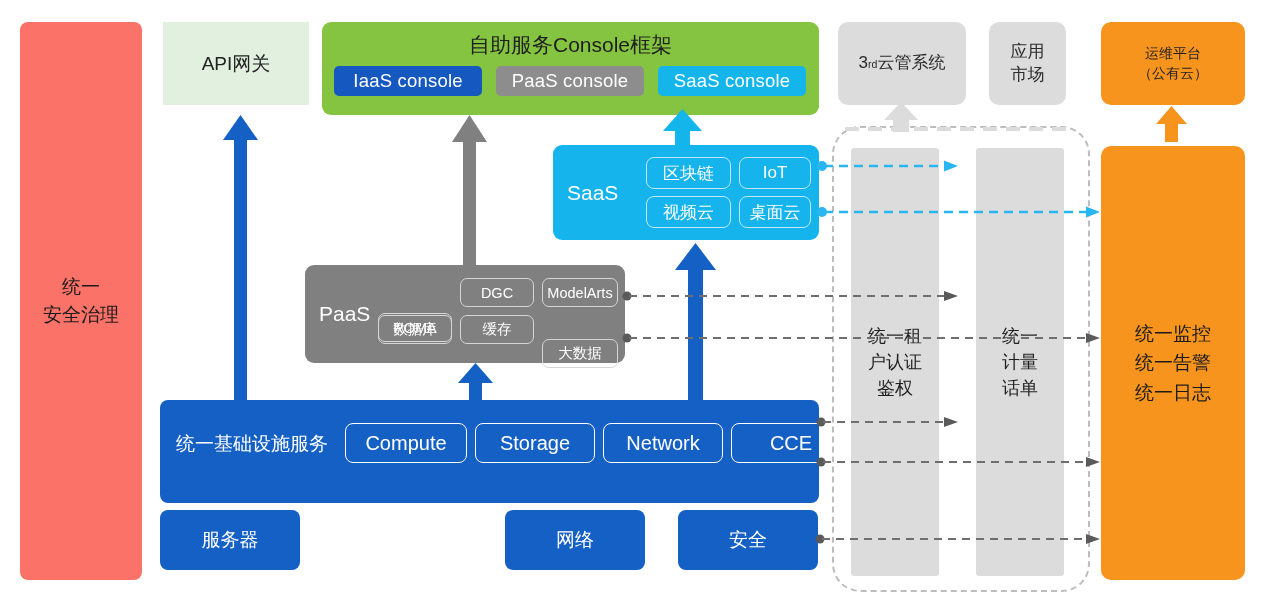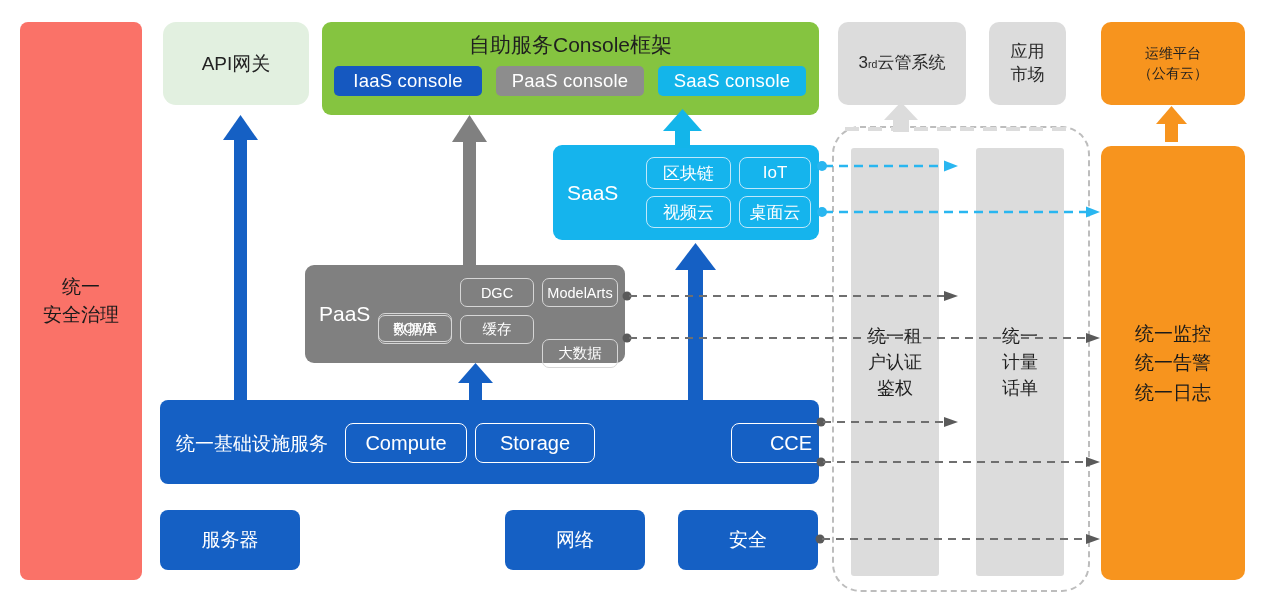--- a/index.html
+++ b/index.html
@@ -14,21 +14,21 @@
   
   .security-col{
     left:20px;top:22px;width:122px;height:558px;
     background:#fa7268;border-radius:8px;
     font-size:19px;line-height:1.45;color:#1a1a1a;
   }
 
   
   .api-gw{
     left:163px;top:22px;width:146px;height:83px;
-    background:#e2f0e0;border-radius:13px;font-size:19px;color:#222;
+    background:#e2f0e0;border-radius:1px;font-size:19px;color:#222;
   }
 
   
   .console-frame{
     left:322px;top:22px;width:497px;height:93px;
     background:#85c440;border-radius:9px;display:block;
   }
   .console-title{
     position:absolute;left:0;top:9px;width:100%;text-align:center;
     font-size:21px;color:#1f1f1f;
@@ -86,21 +86,21 @@
   }
   .p-roma{left:73px;top:13px;width:72px;margin-top:35px;}
   .p-dgc{left:155px;top:13px;width:72px;}
   .p-ma{left:237px;top:13px;width:74px;}
   .p-db{left:73px;top:50px;width:72px;}
   .p-cache{left:155px;top:50px;width:72px;}
   .p-bigdata{left:237px;top:50px;width:74px;margin-top:24px;}
 
   
   .infra-bar{
-    left:160px;top:400px;width:659px;height:84px;
+    left:160px;top:400px;width:659px;height:103px;
     background:#1560c4;border-radius:8px;display:block;
   }
   .infra-label{position:absolute;left:16px;top:0;height:88px;display:flex;align-items:center;
     font-size:19px;color:#ffffff;}
   .infra-chip{
     position:absolute;top:23px;height:38px;border:1.6px solid #ffffff;border-radius:8px;
     display:flex;align-items:center;justify-content:center;color:#ffffff;font-size:20px;
   }
   .i-compute{left:185px;width:120px;}
   .i-storage{left:315px;width:118px;}
@@ -195,20 +195,21 @@
     <div class="paas-chip p-ma">ModelArts</div>
     <div class="paas-chip p-db">数据库</div>
     <div class="paas-chip p-cache">缓存</div>
     <div class="paas-chip p-bigdata">大数据</div>
   </div>
 
   <div class="box infra-bar">
     <div class="infra-label">统一基础设施服务</div>
     <div class="infra-chip i-compute">Compute</div>
     <div class="infra-chip i-storage">Storage</div>
+    <div class="infra-chip i-network">Network</div>
     <div class="infra-chip i-cce">CCE</div>
   </div>
 
   <div class="box res-box r-server">服务器</div>
   <div class="box res-box r-network">网络</div>
   <div class="box res-box r-security">安全</div>
 
   <svg class="arrows" viewBox="0 0 1265 605">
 
     <g>

